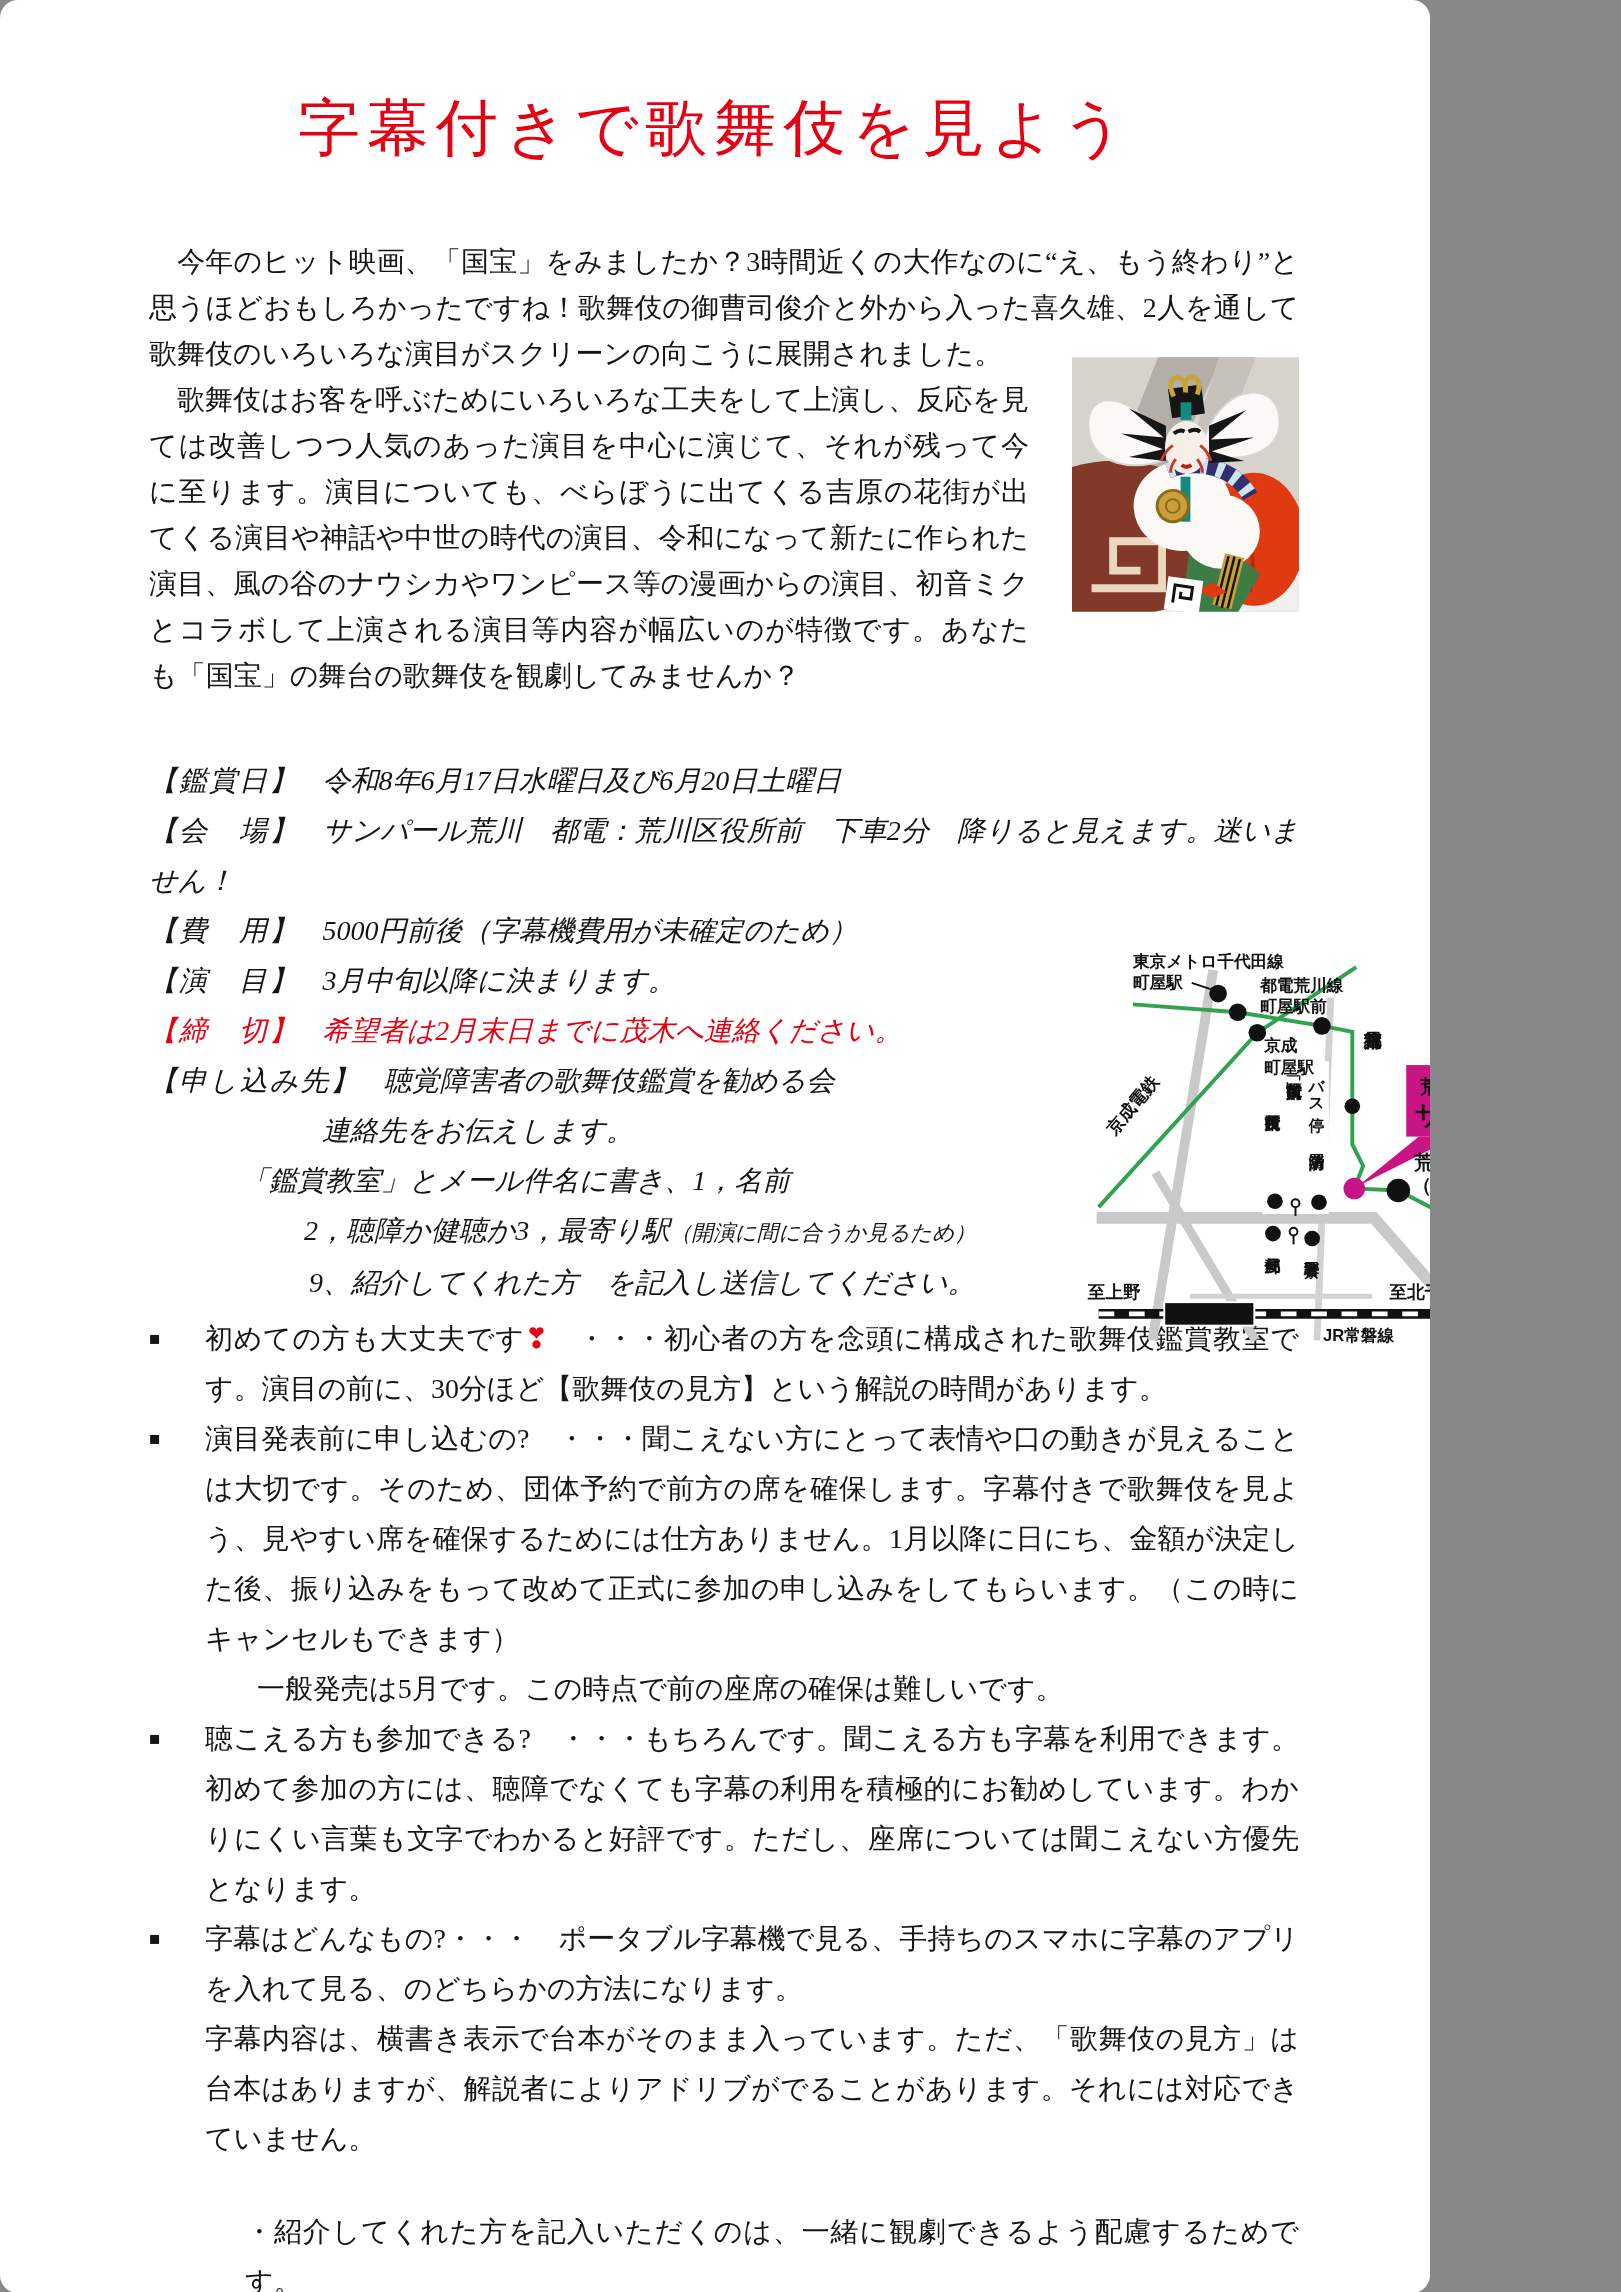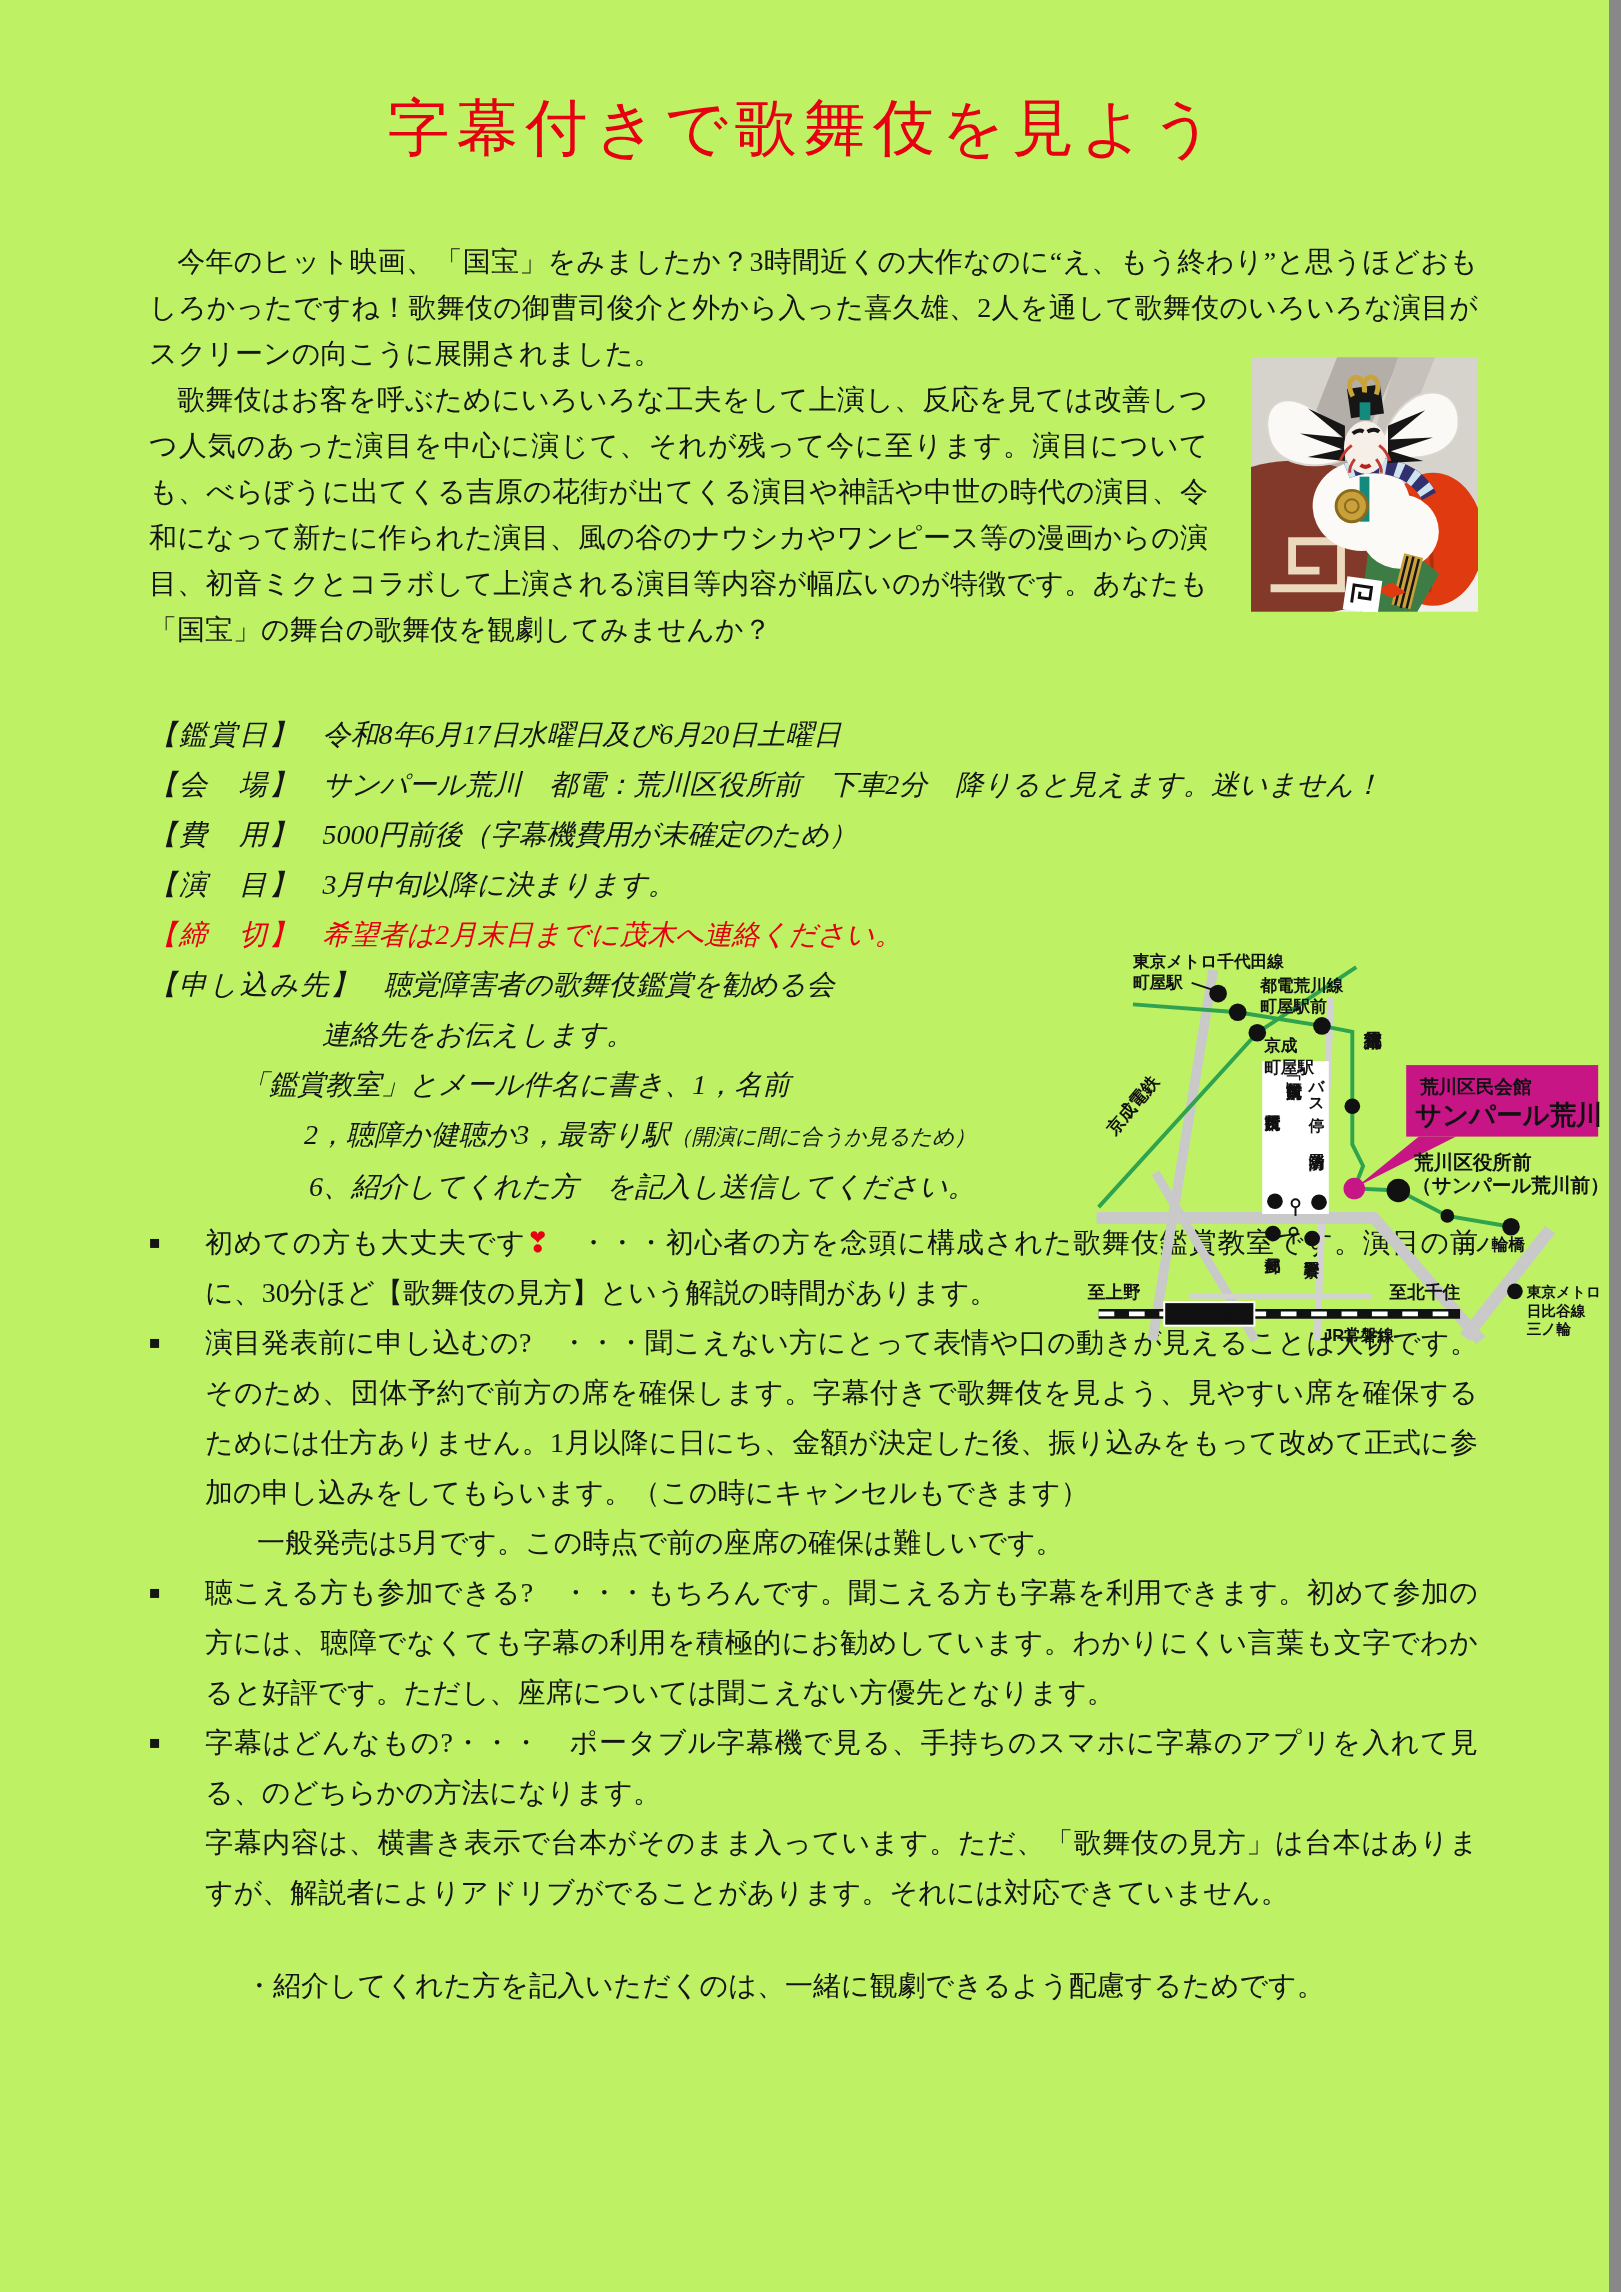--- a/index.html
+++ b/index.html
@@ -1,17 +1,17 @@
 <!DOCTYPE html>
 <html><head>
 <meta charset="utf-8">
 <style>
   html,body{margin:0;padding:0;background:#888;}
-  .page{position:relative;width:1609px;height:2293px;background:#bef264;overflow:hidden;
-        font-family:"Liberation Serif","DejaVu Serif",serif;color:#151515;}
+  .page{position:relative;width:1430px;height:2293px;background:#ffffff;overflow:hidden;
+        font-family:"Liberation Serif","DejaVu Serif",serif;color:#151515;border-radius:18px;}
   .title{margin:0;padding-top:86px;text-align:center;font-size:62px;letter-spacing:6.9px;
          font-weight:normal;color:#e60012;}
   .content{margin:0 131px 0 149px;padding-top:69px;font-size:28px;line-height:46px;
            text-align:justify;}
   .content p{margin:0;}
   .actor{float:right;width:227px;height:255px;margin:-19.6px 0 13.7px 43px;}
   .actor svg{display:block;}
   
   .details{margin-top:57px;font-style:italic;}
   .dline{font-size:28px;line-height:50px;}
@@ -88,21 +88,21 @@
     <div class="details">
       <div class="dline"><span class="dlabel">【鑑賞日】</span><span>令和8年6月17日水曜日及び6月20日土曜日</span></div>
       <div class="dline"><span class="dlabel">【会　場】</span><span>サンパール荒川　都電：荒川区役所前　下車2分　降りると見えます。迷いません！</span></div>
       <div class="dline"><span class="dlabel">【費　用】</span><span>5000円前後（字幕機費用が未確定のため）</span></div>
       <div class="dline"><span class="dlabel">【演　目】</span><span>3月中旬以降に決まります。</span></div>
       <div class="dline red"><span class="dlabel">【締　切】</span><span>希望者は2月末日までに茂木へ連絡ください。</span></div>
       <div class="dline"><span class="dlabel">【申し込み先】</span><span>聴覚障害者の歌舞伎鑑賞を勧める会</span></div>
       <div class="dline ind-b"><span>連絡先をお伝えします。</span></div>
       <div class="dline ind-c"><span>「鑑賞教室」とメール件名に書き、1，名前</span></div>
       <div class="dline ind-d"><span>2，聴障か健聴か3，最寄り駅</span><span class="small">（開演に間に合うか見るため）</span></div>
-      <div class="dline ind-e"><span>6、紹介してくれた方　を記入し送信してください。</span></div>
+      <div class="dline ind-e"><span>9、紹介してくれた方　を記入し送信してください。</span></div>
     </div>
 
     <div class="bullets">
       <div class="bullet">
         <span class="bmark">■</span>
         <div class="btext">
           <span>初めての方も大丈夫です</span><span class="red">❣</span><span>　・・・初心者の方を念頭に構成された歌舞伎鑑賞教室です。演目の前に、30分ほど【歌舞伎の見方】という解説の時間があります。</span>
         </div>
       </div>
       <div class="bullet">

